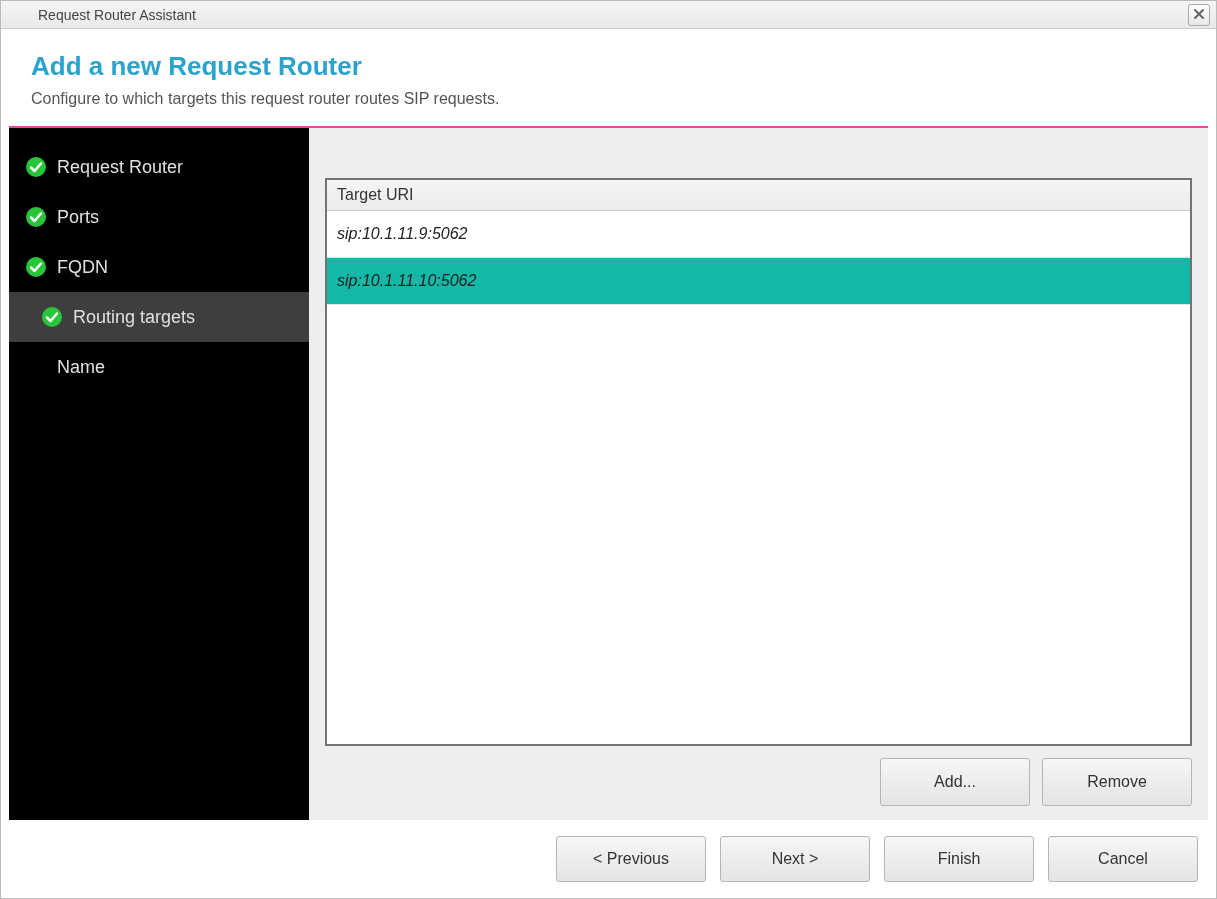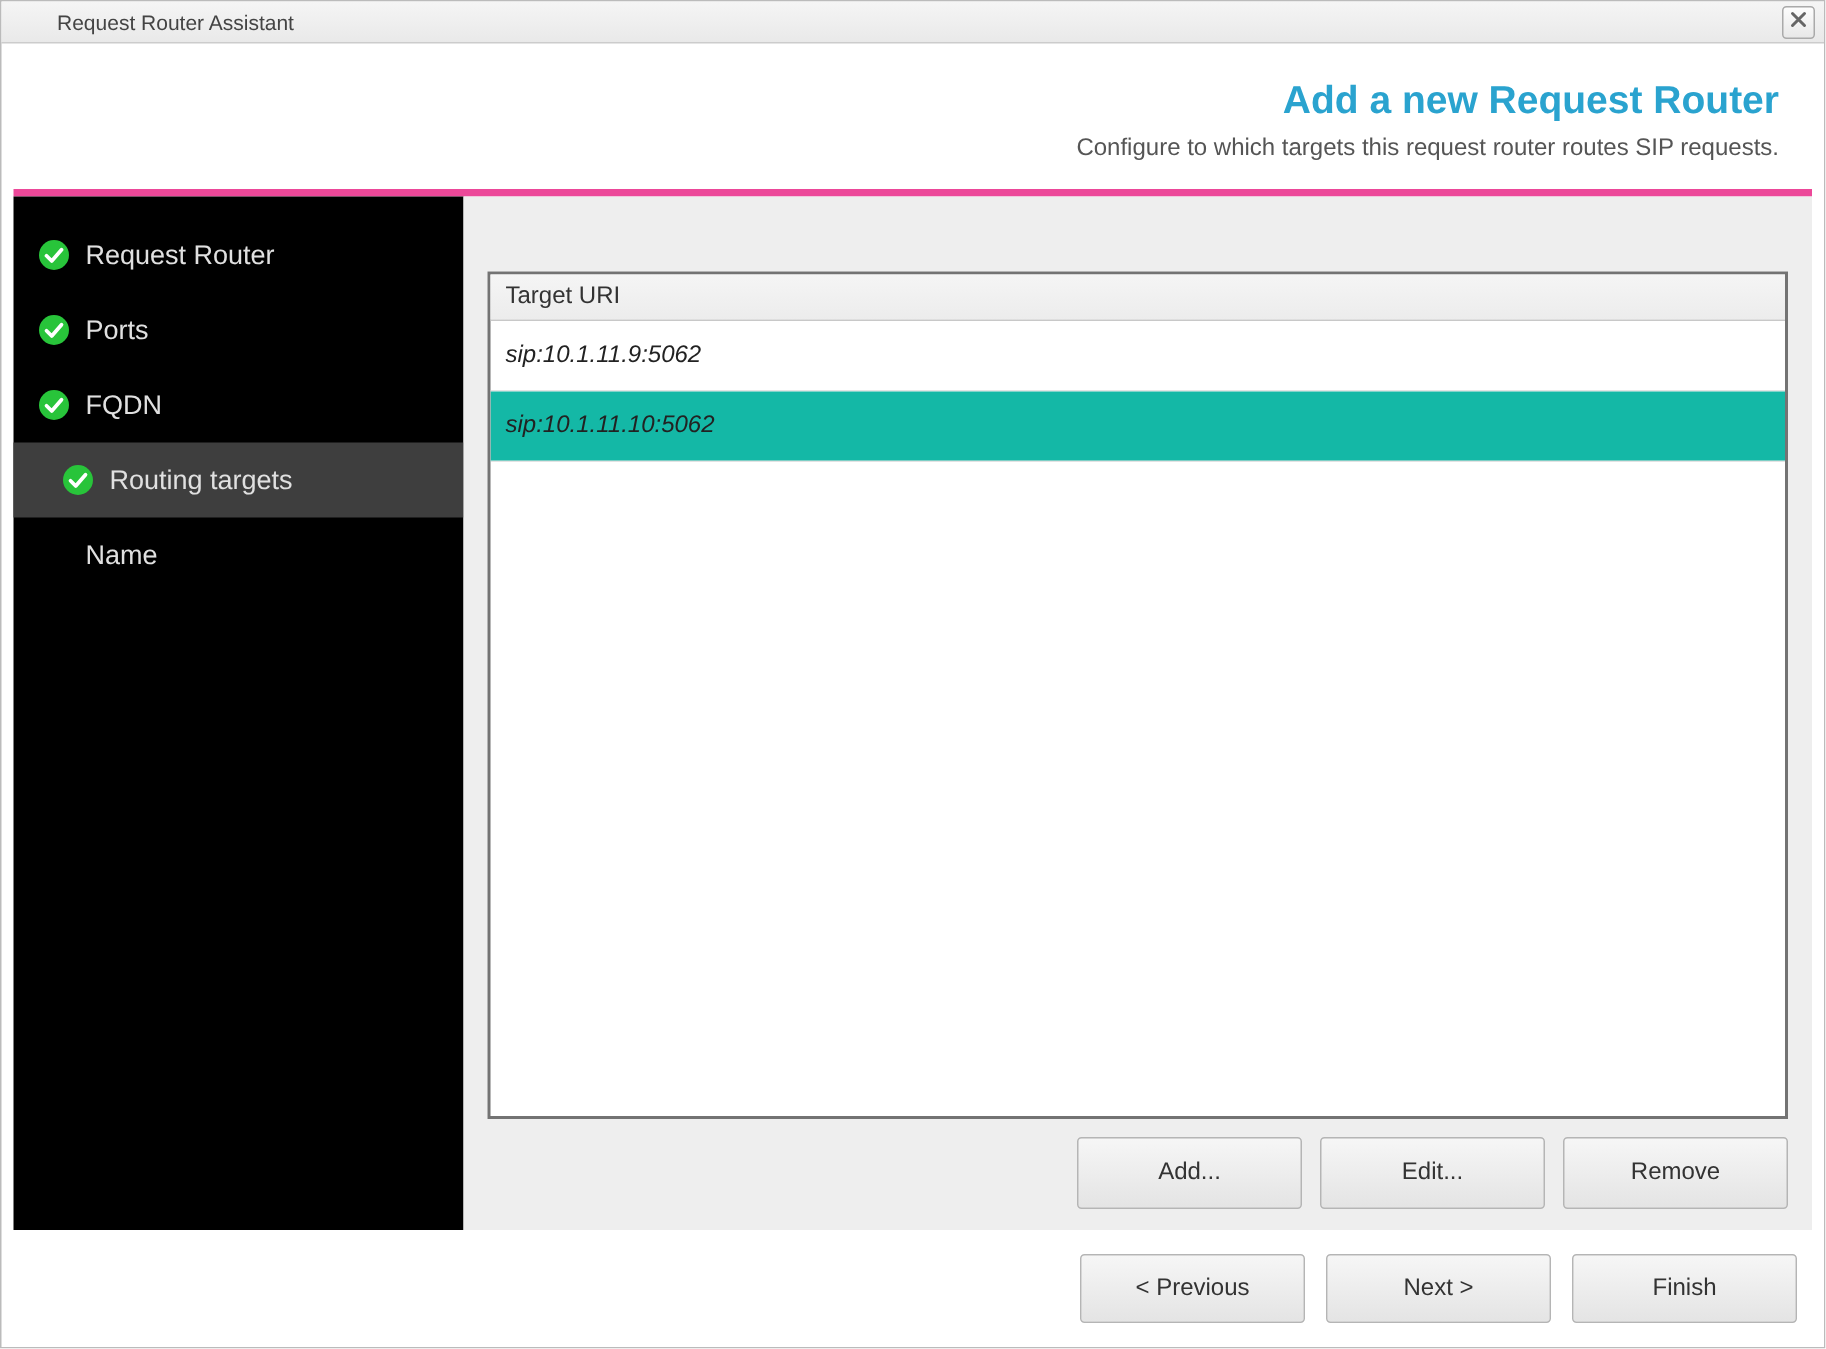--- a/index.html
+++ b/index.html
@@ -49,23 +49,22 @@
     display: flex;
     align-items: center;
     justify-content: center;
     cursor: pointer;
   }
   .close-btn svg { width: 12px; height: 12px; }
 
   
   .header-area {
     padding: 14px 22px 18px 22px;
-    border-bottom: 5px solid #ec4899;
+    border-bottom: 2px solid #ec4899;
     margin: 8px 8px 0 8px;
-    text-align: right;
   }
   .header-area h1 {
     margin: 0 0 8px 0;
     font-size: 26px;
     font-weight: bold;
     color: #2aa3cf;
   }
   .header-area .sub {
     font-size: 16px;
     color: #555555;
@@ -274,27 +273,27 @@
             <div class="cell">sip:10.1.11.9:5062</div>
           </div>
           <div class="table-row selected">
             <div class="cell">sip:10.1.11.10:5062</div>
           </div>
         </div>
       </div>
 
       <div class="row-buttons">
         <button class="btn">Add...</button>
-        <button class="btn">Edit...</button>
         <button class="btn">Remove</button>
       </div>
 
     </div>
 
   </div>
 
   <div class="footer">
     <button class="btn">&lt; Previous</button>
     <button class="btn">Next &gt;</button>
     <button class="btn">Finish</button>
+    <button class="btn">Cancel</button>
   </div>
 
 </div>
 
 </body></html>

